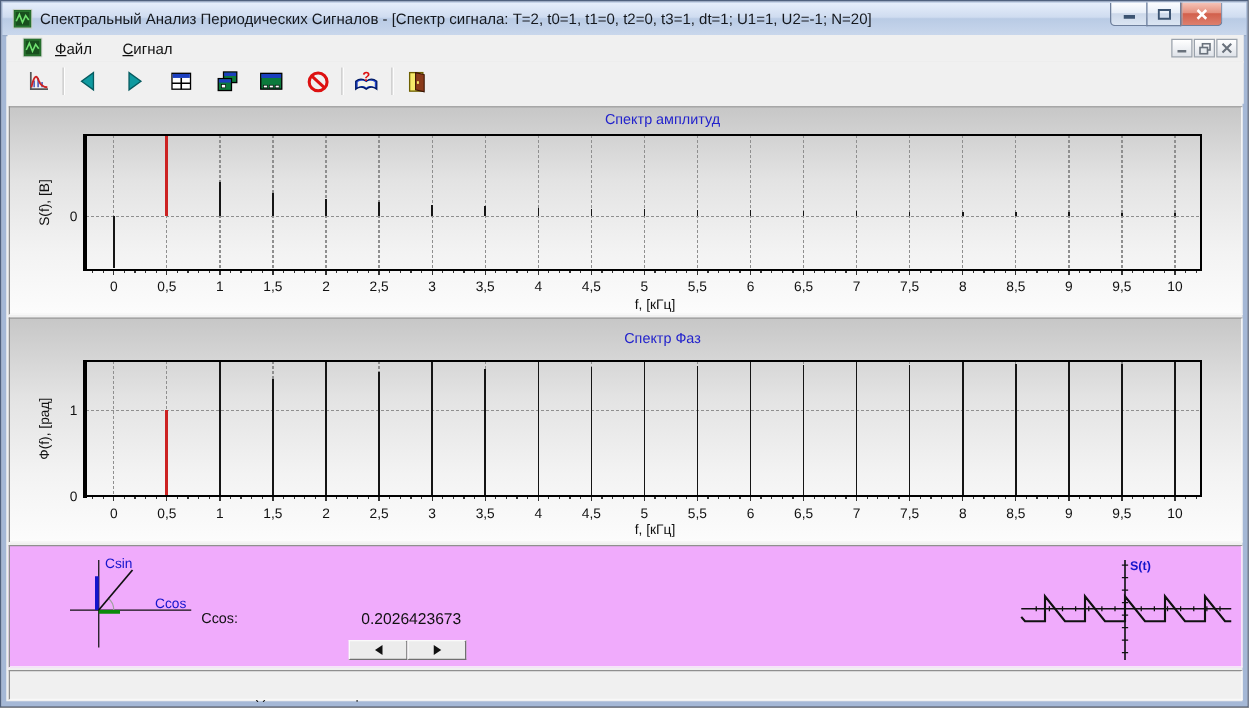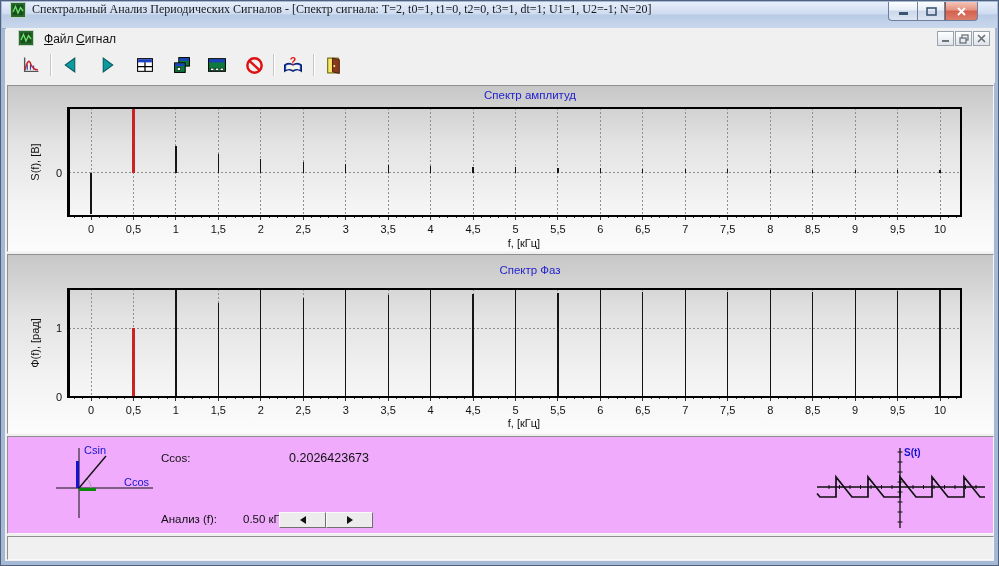--- a/index.html
+++ b/index.html
@@ -2,21 +2,21 @@
 <html><head>
 <meta charset="utf-8">
 <style>
   html,body{margin:0;padding:0;background:#444;}
   .window{position:relative;width:999px;height:566px;background:#f0f0f0;
     font-family:"Liberation Sans",sans-serif;border:1px solid #50617e;
     box-shadow:inset 0 0 0 4px #a5b8d6;box-sizing:border-box;overflow:hidden;}
   
   .titlebar{position:absolute;left:1px;top:1px;right:1px;height:26px;
     background:linear-gradient(180deg,#e6eefb 0%,#cfdcf0 45%,#b9cbe5 50%,#c9d7ec 100%);
-    border-bottom:1px solid #98abc8;display:flex;font-family:Liberation Serif, serif;}
+    border-bottom:1px solid #98abc8;display:flex;align-items:center;}
   .titlebar .app-ico{margin:0 6px 0 8px;width:16px;height:16px;flex:0 0 auto;}
   .title-text{font-size:12px;color:#15181d;white-space:nowrap;}
   .caps{position:absolute;left:886px;top:0;height:20px;display:flex;}
   .cap{height:19px;border:1px solid #6e7f9c;border-top:none;display:flex;
     align-items:center;justify-content:center;box-sizing:border-box;}
   .cap.min{width:29px;border-right:none;border-radius:0 0 0 4px;
     background:linear-gradient(#fdfeff,#e7eef8 45%,#ccd8ea 50%,#dbe5f2);}
   .cap.max{width:28px;background:linear-gradient(#fdfeff,#e7eef8 45%,#ccd8ea 50%,#dbe5f2);}
   .cap.close{width:33px;border-left-color:#8c5a50;border-radius:0 0 4px 0;
     background:linear-gradient(#f6c4b8,#e49180 45%,#d2604c 50%,#dd7f6d);}
@@ -40,21 +40,21 @@
     border:1px solid #8f8f8f;border-right-color:#f8f8f8;border-bottom-color:#f8f8f8;}
   .chart-panel{background:linear-gradient(180deg,#c7c7c7 0%,#e3e3e3 35%,#f3f3f3 70%,#fcfcfc 100%);}
   #amp-panel{top:84px;height:167px;}
   #phase-panel{top:253px;height:180px;}
   #bottom-panel{top:435px;height:98px;background:#f0abfc;}
   #statusbar{top:535px;height:24px;background:#f0f0f0;
     border:1px solid #8f8f8f;border-right-color:#f8f8f8;border-bottom-color:#f8f8f8;}
   svg{display:block;}
   svg text{font-family:"Liberation Sans",sans-serif;}
   
-  .insp-row{position:absolute;height:14px;line-height:14px;font-size:11.5px;color:#111;}
+  .insp-row{position:absolute;height:14px;line-height:14px;font-size:11.5px;color:#111;margin-top:37px;}
   .insp-label{position:absolute;left:153px;}
   .insp-value{position:absolute;left:223px;width:138px;text-align:right;
     font-weight:normal;font-size:12.5px;}
   .freq-value{position:absolute;left:235px;}
   .step-btn{position:absolute;top:75px;width:47px;height:16px;box-sizing:border-box;
     background:#ececec;border:1px solid;border-color:#fafafa #707070 #707070 #fafafa;
     display:flex;align-items:center;justify-content:center;}
   .tri-l{width:0;height:0;border:4px solid transparent;border-right:6px solid #111;border-left:none;}
   .tri-r{width:0;height:0;border:4px solid transparent;border-left:6px solid #111;border-right:none;}
 </style>
@@ -91,21 +91,21 @@
 
   <div class="menubar">
     <svg class="app-ico" viewBox="0 0 16 16">
       <rect x="0.5" y="0.5" width="15" height="15" fill="#1c5f22" stroke="#c8d2c8"></rect>
       <rect x="2" y="2" width="12" height="12" fill="#184f1d" stroke="#2c7a33"></rect>
       <polyline points="3,10 5.5,4.5 8,11 10.5,5.5 13,9" fill="none" stroke="#6fe06f" stroke-width="1.3"></polyline>
     </svg>
     <div class="menu-item" style="left:32px">
       <span class="accel">Ф</span><span>айл</span>
     </div>
-    <div class="menu-item" style="left:64px">
+    <div class="menu-item" style="left:86px">
       <span class="accel">С</span><span>игнал</span>
     </div>
     <div class="mdi" style="left:931px">
       <svg width="9" height="9" viewBox="0 0 9 9">
         <rect x="1" y="6" width="7" height="2" fill="#6a727c"></rect>
         </svg>
     </div>
     <div class="mdi" style="left:949px">
       <svg width="10" height="10" viewBox="0 0 10 10">
         <rect x="3" y="1" width="6" height="5" fill="none" stroke="#6a727c" stroke-width="1.3"></rect>

